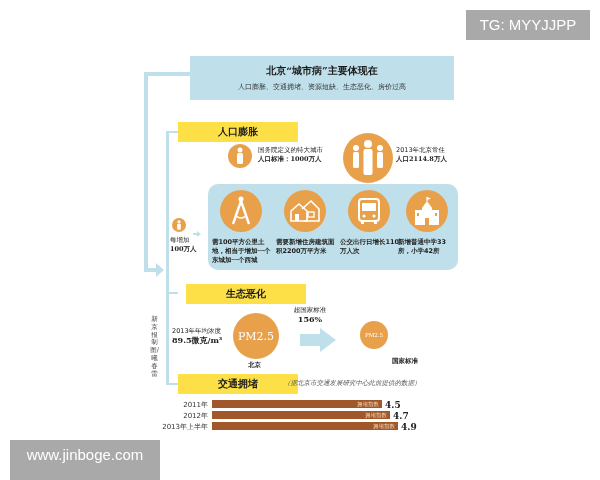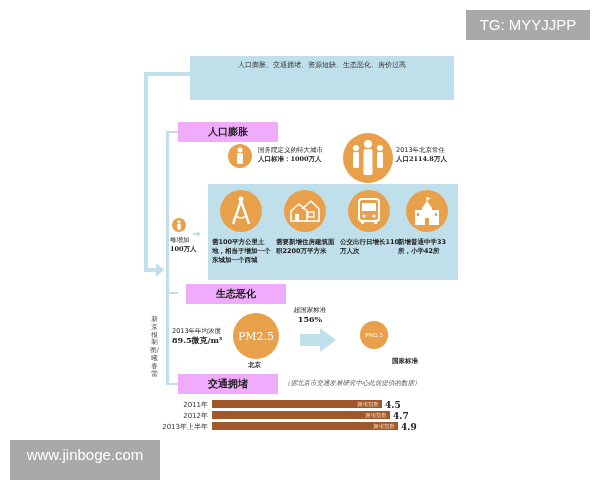--- a/index.html
+++ b/index.html
@@ -13,27 +13,27 @@
   .wm-bottom { left: 10px; top: 440px; width: 150px; height: 42px; font-size: 15px; line-height: 30px; text-align: center; }
 
   
   .line { position: absolute; background: #bfe0ea; }
 
   
   .title-box { position: absolute; left: 190px; top: 56px; width: 264px; height: 44px; background: #bfe0ea; text-align: center; }
   .title-main { font-family: "DejaVu Serif", serif; font-weight: bold; font-size: 10px; margin-top: 8px; color: #1a1a1a; }
   .title-sub { font-size: 7px; margin-top: 4px; color: #333; }
 
-  .section-label { position: absolute; left: 178px; width: 100px; height: 20px; background: #f0abfc; font-family: "DejaVu Serif", serif; font-weight: bold; font-size: 10px; text-align: center; line-height: 20px; color: #1a1a1a; }
+  .section-label { position: absolute; left: 178px; width: 120px; height: 20px; background: #fde047; font-family: "DejaVu Serif", serif; font-weight: bold; font-size: 10px; text-align: center; line-height: 20px; color: #1a1a1a; }
 
   .circle { position: absolute; border-radius: 50%; background: #e9a04a; display: flex; align-items: center; justify-content: center; }
   .small-txt { position: absolute; font-size: 6.5px; line-height: 9px; color: #222; }
   .bold-num { font-family: "DejaVu Serif", serif; font-weight: bold; }
 
-  .panel { position: absolute; left: 208px; top: 184px; width: 250px; height: 96px; background: #bfe0ea; }
+  .panel { position: absolute; left: 208px; top: 184px; width: 250px; height: 86px; background: #bfe0ea; border-radius: 10px; }
   .panel-item { position: absolute; top: 0; width: 60px; }
   .panel-item .circle { position: relative; width: 42px; height: 42px; margin: 6px auto 0 8px; }
   .panel-text { font-size: 6.5px; line-height: 9px; margin-top: 6px; color: #222; font-weight: bold; }
 
   .pm-big { position: absolute; left: 233px; top: 313px; width: 46px; height: 46px; border-radius: 50%; background: #e9a04a; color: #fff; font-family: "DejaVu Serif", serif; font-size: 11px; display: flex; align-items: center; justify-content: center; }
   .pm-small { position: absolute; left: 360px; top: 321px; width: 28px; height: 28px; border-radius: 50%; background: #e9a04a; color: #fff; font-family: "DejaVu Serif", serif; font-size: 5.5px; display: flex; align-items: center; justify-content: center; }
 
   .vert-text { position: absolute; left: 150px; top: 316px; width: 9px; font-size: 6.5px; line-height: 7.8px; color: #444; text-align: center; word-break: break-all; }
 
   .bar-row { position: absolute; left: 150px; height: 9px; display: flex; align-items: flex-start; }
@@ -51,20 +51,21 @@
 <div class="line" style="left:144px; top:72px; width:46px; height:4px;"></div>
 <div class="line" style="left:144px; top:72px; width:4px; height:200px;"></div>
 <div class="line" style="left:144px; top:268px; width:14px; height:4px;"></div>
 <div class="abs" style="left:156px; top:263px; width:0; height:0; border-top:7px solid transparent; border-bottom:7px solid transparent; border-left:8px solid #bfe0ea;"></div>
 <div class="line" style="left:166px; top:131px; width:3px; height:254px;"></div>
 <div class="line" style="left:166px; top:131px; width:12px; height:2px;"></div>
 <div class="line" style="left:166px; top:292px; width:12px; height:2px;"></div>
 <div class="line" style="left:166px; top:383px; width:12px; height:2px;"></div>
 
 <div class="title-box">
+  <div class="title-main">北京“城市病”主要体现在</div>
   <div class="title-sub">人口膨胀、交通拥堵、资源短缺、生态恶化、房价过高</div>
 </div>
 
 <div class="section-label" style="top:122px;">人口膨胀</div>
 
 <div class="circle" style="left:228px; top:144px; width:24px; height:24px;">
   <svg width="10" height="18" viewBox="0 0 10 18">
       <circle cx="5" cy="3" r="2.5" fill="#fff"></circle>
       <rect x="2" y="6" width="6" height="11" rx="1.5" fill="#fff"></rect>
     </svg>

